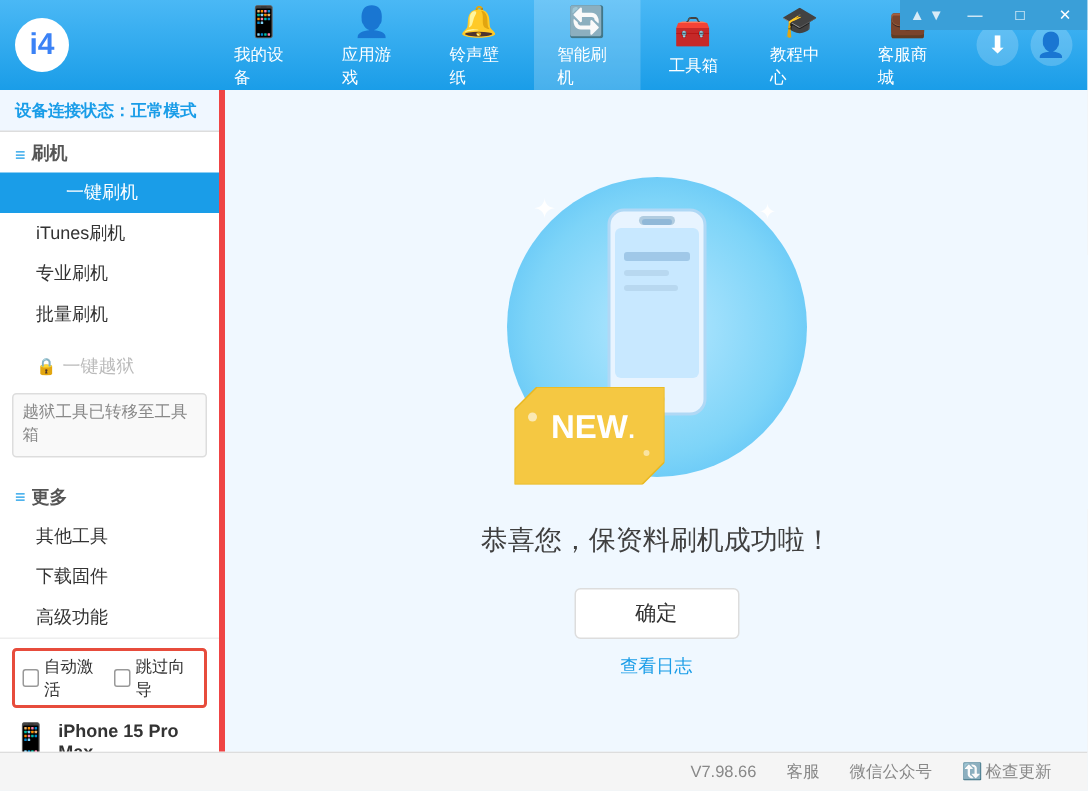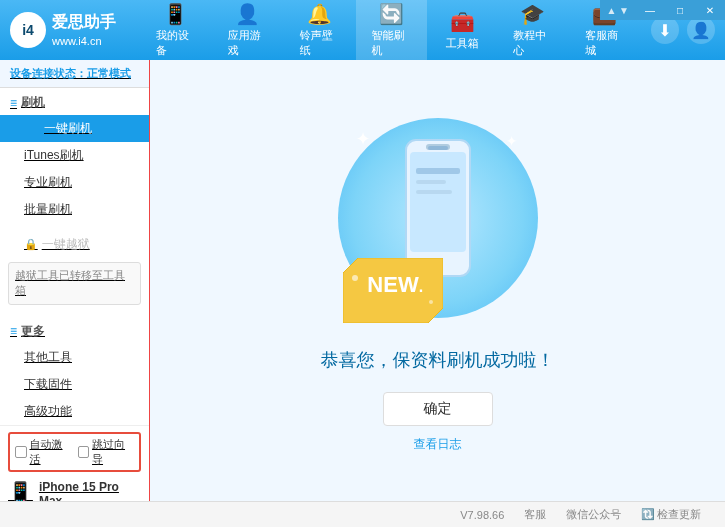--- a/index.html
+++ b/index.html
@@ -17,21 +17,21 @@
       display: flex;
       align-items: center;
       margin-right: 20px;
       min-width: 110px;
     }
     .logo-circle {
       width: 36px; height: 36px;
       background: #fff;
       border-radius: 50%;
       display: flex; align-items: center; justify-content: center;
-      color: #0c4a6e; font-weight: bold; font-size: 14px;
+      color: #3b82f6; font-weight: bold; font-size: 20px;
       margin-right: 6px;
     }
     .logo-text { color: #fff; font-size: 11px; line-height: 1.4; }
     .logo-text .main { font-size: 16px; font-weight: bold; }
 
     .nav-tabs {
       display: flex;
       flex: 1;
       justify-content: center;
       gap: 0;
@@ -72,24 +72,23 @@
     .main-area {
       display: flex;
       height: calc(527px - 60px - 26px);
       background: #f5f5f5;
     }
 
     
     .sidebar {
       width: 150px;
       background: #fff;
-      border-right: 1px solid #ef4444;
+      border-right: 4px solid #ef4444;
       display: flex; flex-direction: column;
       overflow: hidden;
-      text-decoration: underline;
     }
     .status-bar {
       background: #f0f7ff;
       padding: 6px 10px;
       font-size: 11px;
       color: #555;
       border-bottom: 1px solid #ddd;
     }
     .status-bar span { color: #1a9de8; font-weight: bold; }
 
@@ -182,21 +181,21 @@
     .sparkle-tl {
       position: absolute; top: 20px; left: 18px; z-index: 3;
       color: #fff; font-size: 18px;
     }
     .sparkle-tr {
       position: absolute; top: 25px; right: 20px; z-index: 3;
       color: #fff; font-size: 14px;
     }
 
     .success-text {
-      font-size: 18px; color: #0369a1; margin-bottom: 20px;
+      font-size: 18px; color: #404040; margin-bottom: 20px;
       font-weight: normal;
     }
 
     .confirm-btn {
       background: #fff;
       border: 1px solid #ddd;
       border-radius: 4px;
       padding: 7px 40px;
       font-size: 14px; color: #333;
       cursor: pointer; margin-bottom: 10px;
@@ -237,24 +236,20 @@
     <span style="color:#fff; font-size:10px; padding:0 6px; opacity:0.8;">▲ ▼</span>
     <div class="win-btn">—</div>
     <div class="win-btn">□</div>
     <div class="win-btn close">✕</div>
   </div>
 
   <div class="header">
     <div class="logo-area">
       <div class="logo-circle">
         <span>i4</span>
-      </div>
-      <div class="logo-text">
-        <div class="main">爱思助手</div>
-        <div>www.i4.cn</div>
       </div>
     </div>
 
     <div class="nav-tabs">
       <div class="nav-tab">
         <span class="tab-icon">📱</span>
         <span>我的设备</span>
       </div>
       <div class="nav-tab">
         <span class="tab-icon">👤</span>

